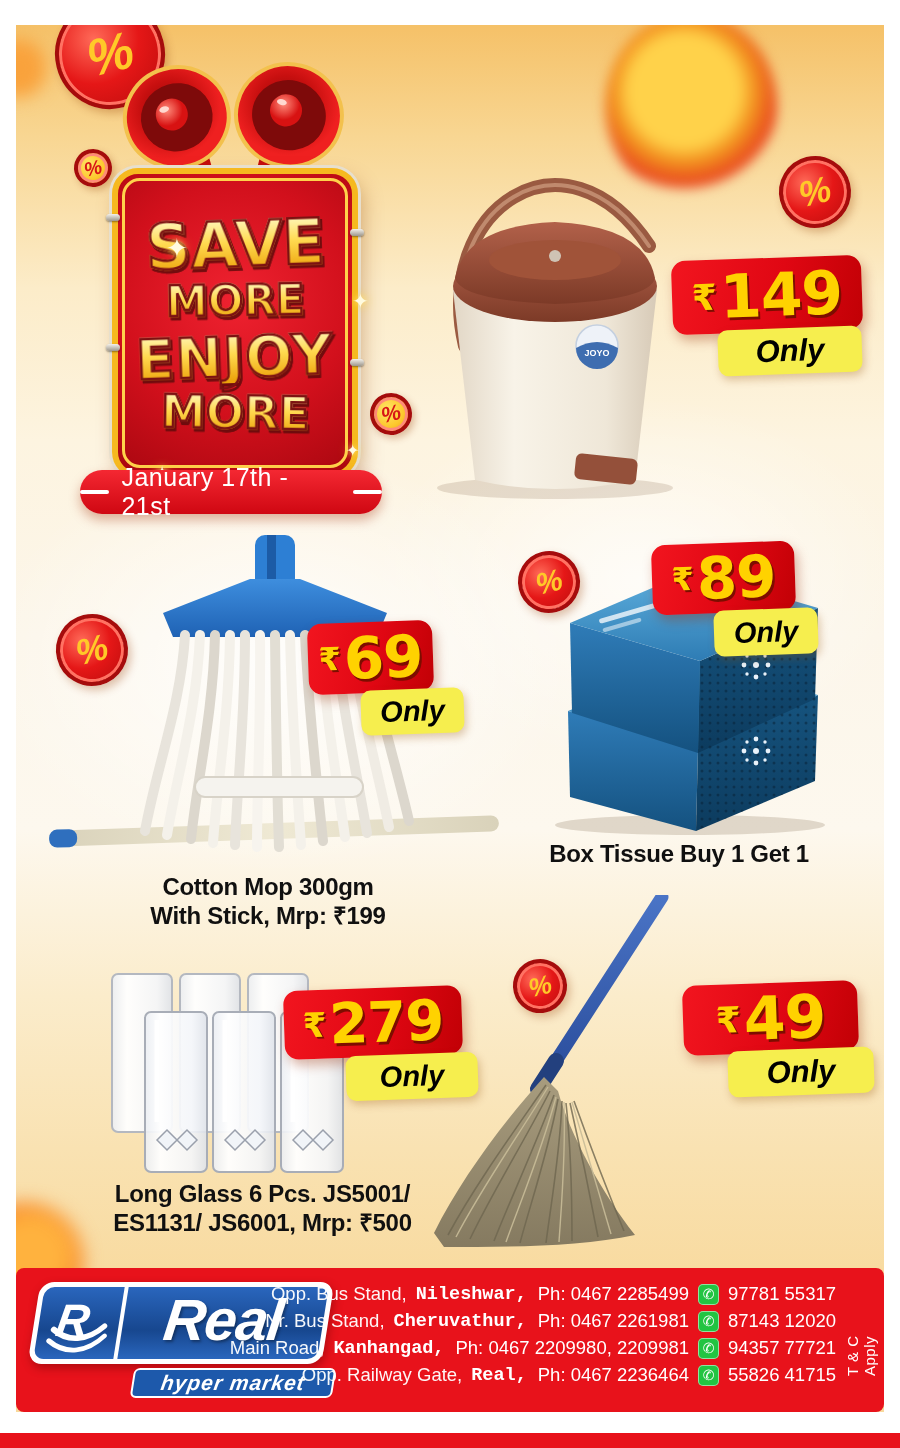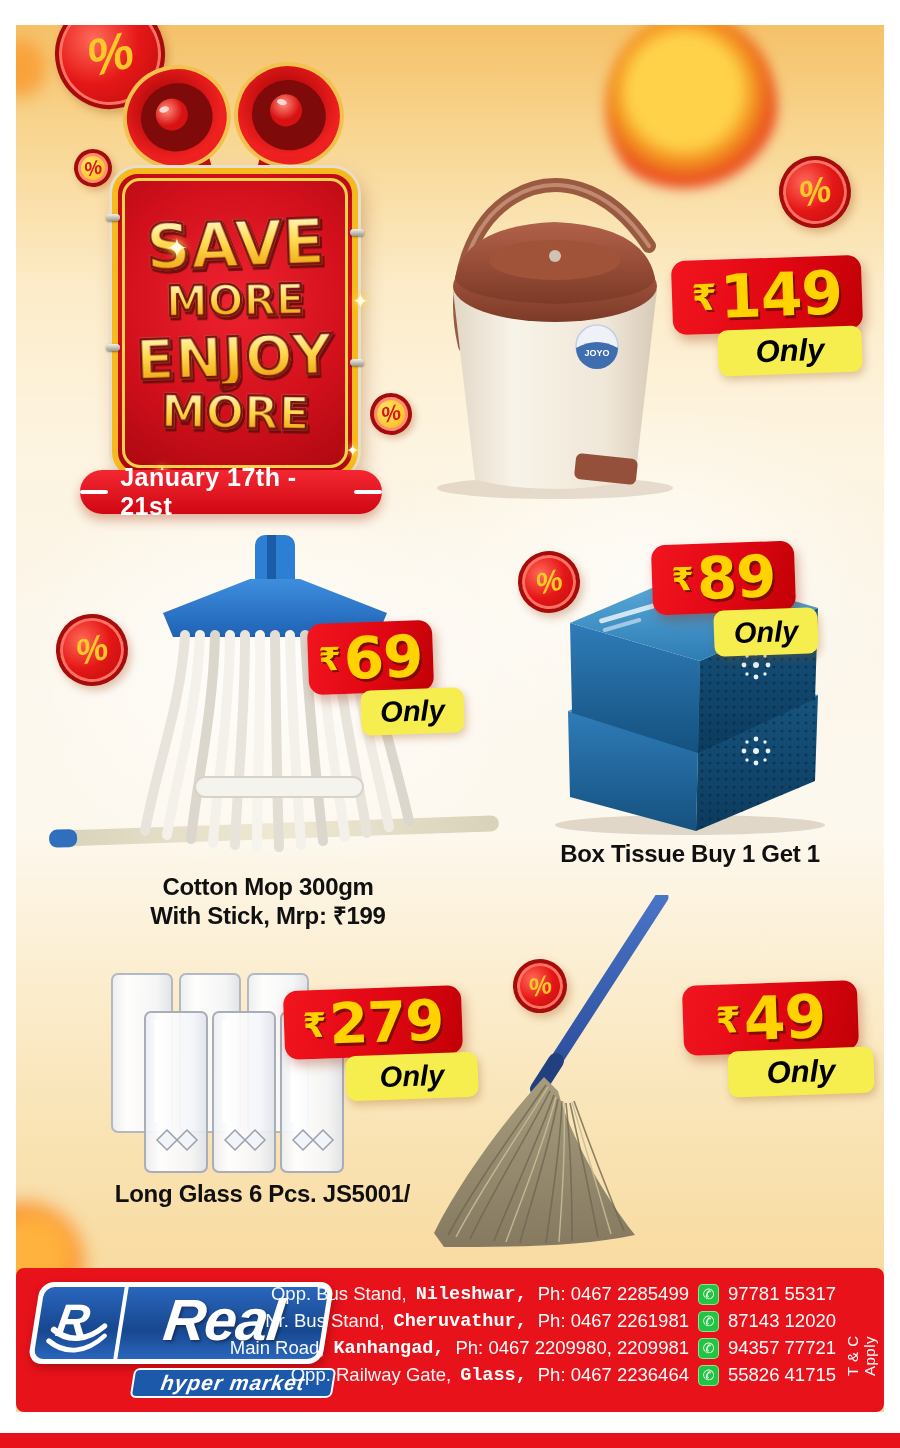--- a/index.html
+++ b/index.html
@@ -78,21 +78,21 @@
     background:linear-gradient(180deg,#f3f0ea,#9d978c); box-shadow:0 1px 2px rgba(0,0,0,.4); }
 
   
   .date-pill {
     position:absolute; left:64px; top:445px; width:302px; height:44px; z-index:4;
     background:linear-gradient(180deg,#f42832,#cf0712); border-radius:23px;
     display:flex; align-items:center; justify-content:center; gap:12px;
     box-shadow:0 6px 12px rgba(160,40,0,.35);
   }
   .date-pill .dash { width:30px; height:4px; background:#fff; border-radius:2px; }
-  .date-text { color:#fff; font-weight:bold; font-size:25px; letter-spacing:.5px; }
+  .date-text { color:#fff; font-weight:normal; font-size:25px; letter-spacing:.5px; }
 
   
   .price-tag { position:absolute; z-index:5; }
   .tag-red {
     position:relative; display:flex; align-items:center; justify-content:center;
     background:linear-gradient(105deg,#f2151f 0%,#e00713 55%,#c10005 100%);
     border-radius:14px; transform:rotate(-2deg);
     box-shadow:3px 6px 12px rgba(150,40,0,.35);
     color:#ffd200; font-family:"DejaVu Sans", sans-serif;
   }
@@ -384,21 +384,21 @@
       </g>
     </svg>
 
     <div class="price-tag" style="left:636px; top:518px; width:166px; height:112px;">
       <div class="tag-red" style="width:143px; height:70px;">
         <span class="rupee" style="font-size:32px;">₹</span>
         <span class="amount" style="font-size:58px;">89</span>
       </div>
       <div class="tag-only" style="left:62px; top:66px; width:104px; height:46px; font-size:29px;">Only</div>
     </div>
-    <div class="caption" style="left:529px; top:815px; width:290px;">
+    <div class="caption" style="left:518px; top:815px; width:290px;">
       <div>Box Tissue Buy 1 Get 1</div>
     </div>
 
     <svg class="product" style="left:89px; top:947px; width:240px; height:205px;" viewBox="0 0 240 205">
       <defs>
         <linearGradient id="glassG" x1="0" y1="0" x2="1" y2="0">
             <stop offset="0%" stop-color="rgba(235,238,243,.9)"></stop>
             <stop offset="25%" stop-color="rgba(255,255,255,.95)"></stop>
             <stop offset="75%" stop-color="rgba(244,246,250,.9)"></stop>
             <stop offset="100%" stop-color="rgba(222,226,233,.9)"></stop>
@@ -433,20 +433,21 @@
 
     <div class="price-tag" style="left:268px; top:963px; width:200px; height:112px;">
       <div class="tag-red" style="width:178px; height:69px;">
         <span class="rupee" style="font-size:34px;">₹</span>
         <span class="amount" style="font-size:56px;">279</span>
       </div>
       <div class="tag-only" style="left:62px; top:66px; width:132px; height:45px; font-size:29px;">Only</div>
     </div>
     <div class="caption" style="left:94px; top:1155px; width:305px;">
       <div>Long Glass 6 Pcs. JS5001/</div>
+      <div>ES1131/ JS6001, Mrp: ₹500</div>
     </div>
 
     <svg class="product" style="left:414px; top:870px; width:270px; height:365px;" viewBox="0 0 270 365">
       <defs>
         <linearGradient id="handleG" x1="0" y1="0" x2="0" y2="1">
             <stop offset="0%" stop-color="#4a74c6"></stop>
             <stop offset="100%" stop-color="#2c4f9e"></stop>
           </linearGradient>
         <linearGradient id="broomG" x1="0" y1="0" x2="0" y2="1">
             <stop offset="0%" stop-color="#a89c7e"></stop>
@@ -516,21 +517,21 @@
         </div>
         <div class="addr-row">
           <span class="addr-prefix">Main Road,</span>
           <span class="addr-name">Kanhangad,</span>
           <span class="addr-ph">Ph: 0467 2209980, 2209981</span>
           <span class="wa-icon">✆</span>
           <span class="wa-num">94357 77721</span>
         </div>
         <div class="addr-row">
           <span class="addr-prefix">Opp. Railway Gate,</span>
-          <span class="addr-name">Glass,</span>
+          <span class="addr-name">Real,</span>
           <span class="addr-ph">Ph: 0467 2236464</span>
           <span class="wa-icon">✆</span>
           <span class="wa-num">55826 41715</span>
         </div>
       </div>
 
       <div class="terms">T &amp; C Apply</div>
     </div>
   </div>
 

